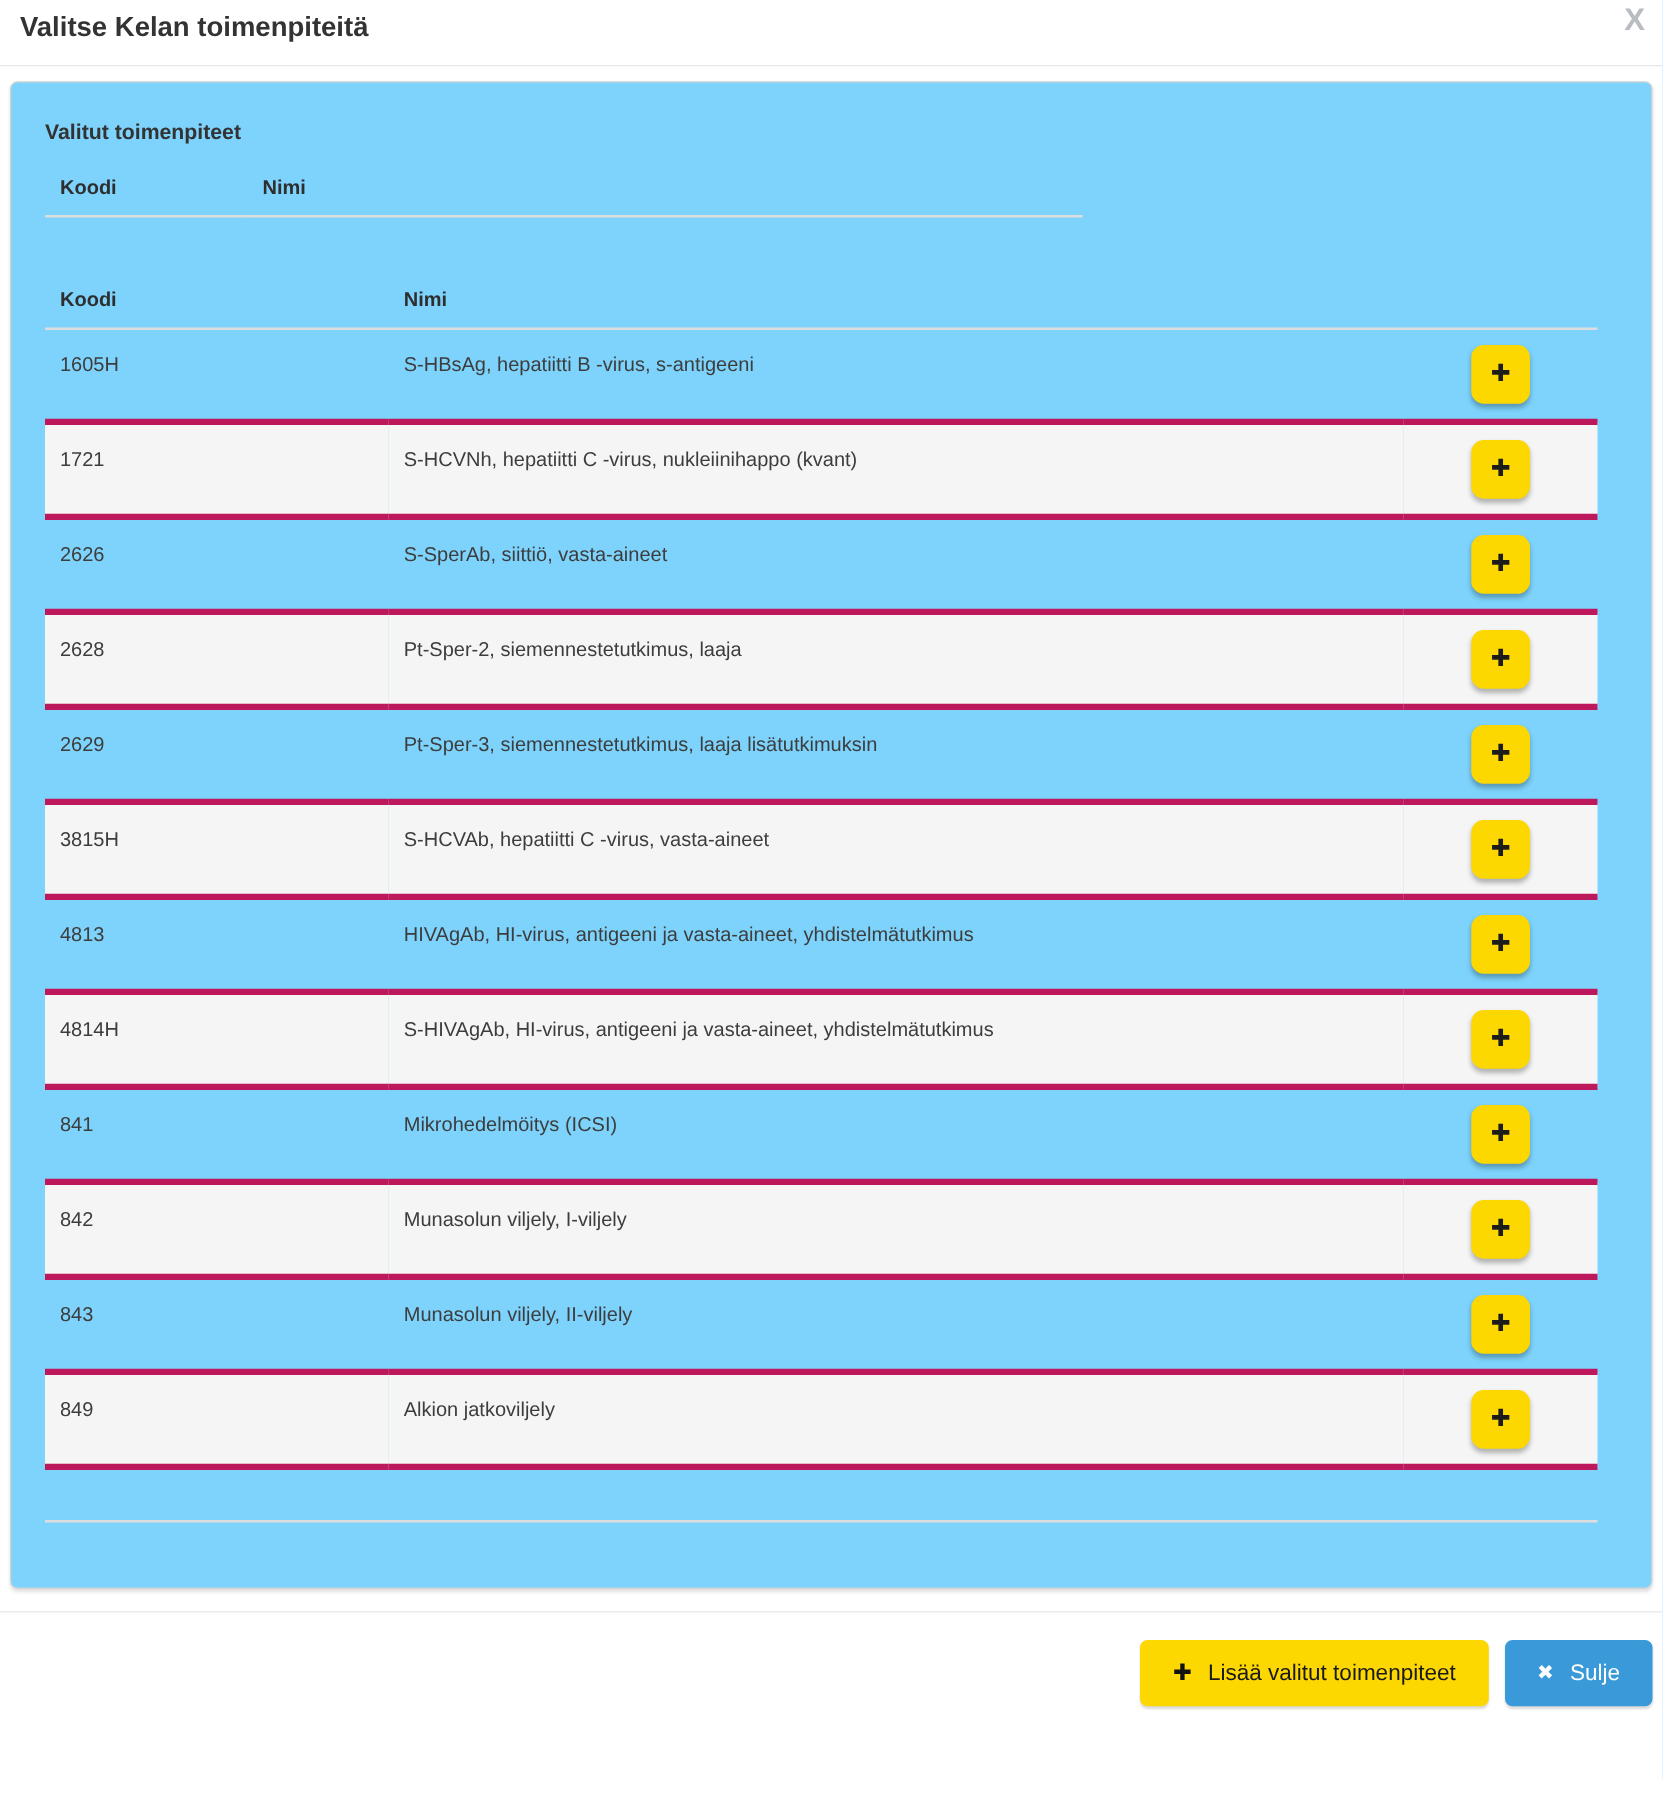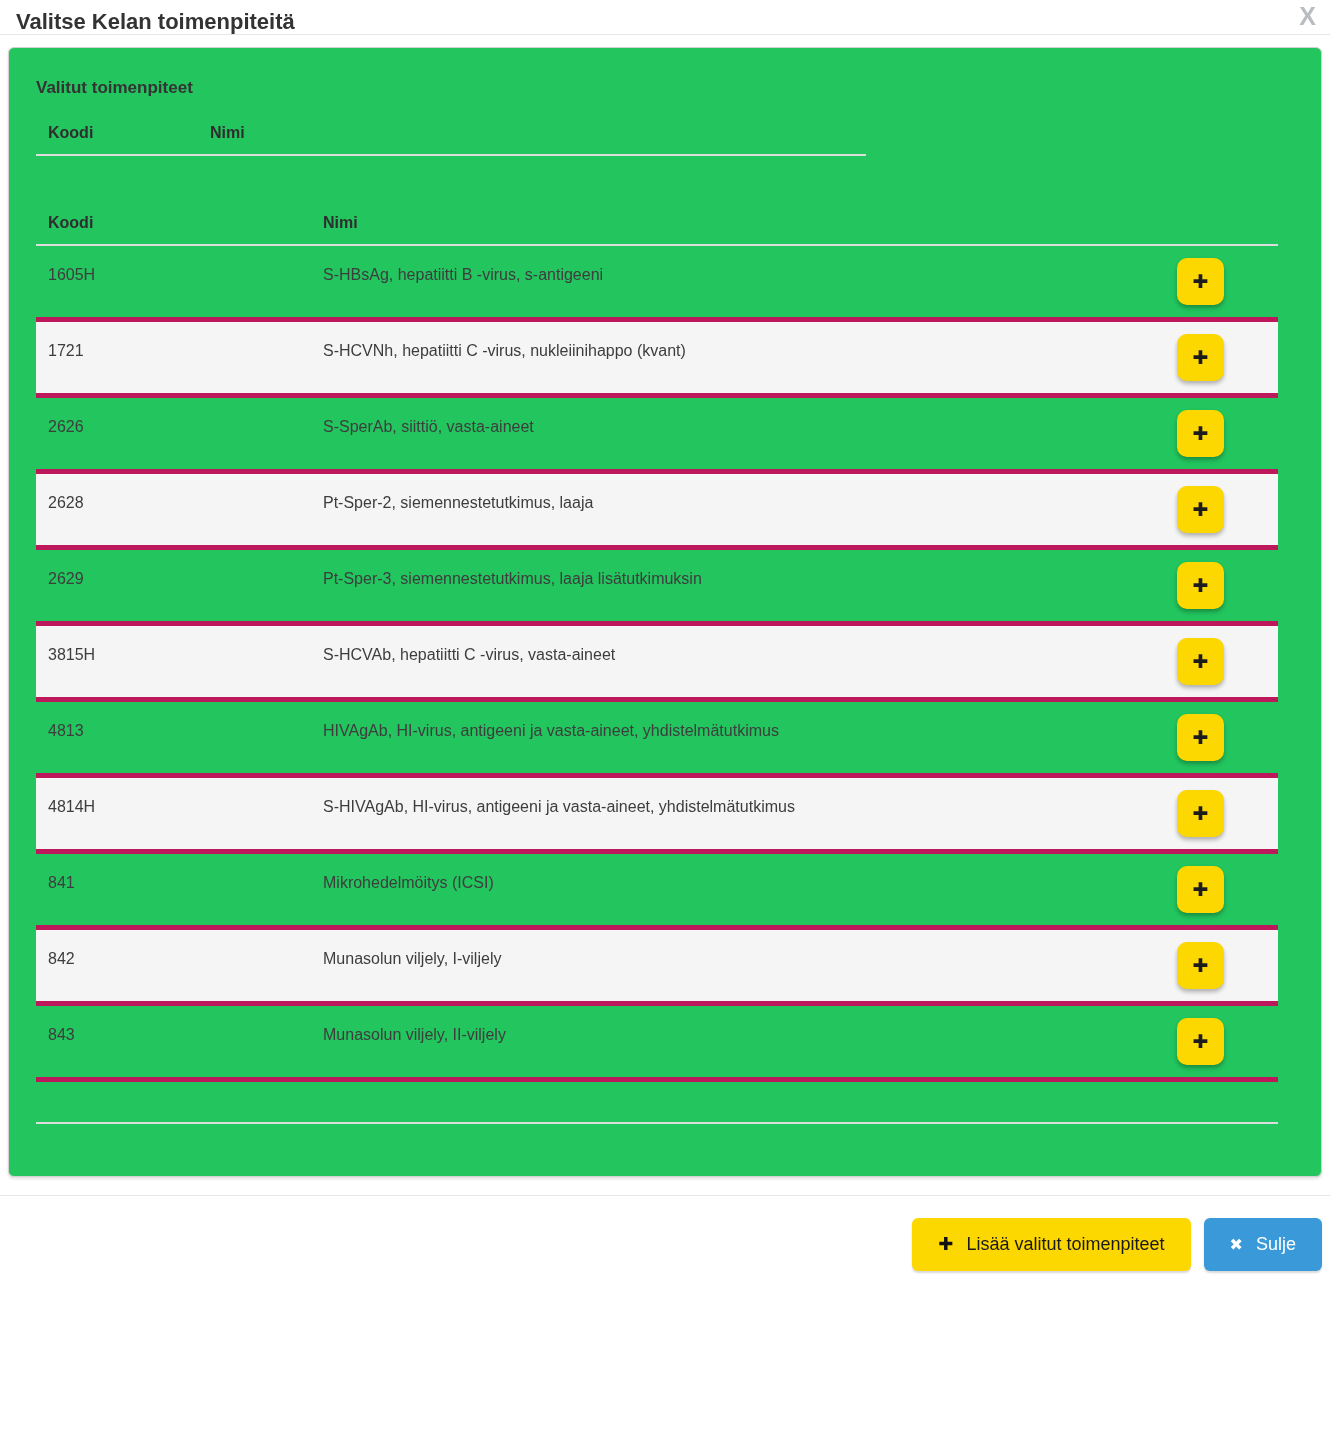--- a/index.html
+++ b/index.html
@@ -7,21 +7,21 @@
     width: 1330px; height: 1452px;
     background: #ffffff;
     font-family: "Liberation Sans", "DejaVu Sans", sans-serif;
     color: #333333;
     overflow: hidden;
   }
 
   
   .modal-header {
     position: relative;
-    height: 35px;
+    height: 53px;
     padding: 8px 16px 0 16px;
     border-bottom: 1px solid #e7e7e7;
   }
   .modal-title {
     font-size: 22px;
     font-weight: bold;
     color: #333333;
     line-height: 28px;
   }
   .close-x {
@@ -35,21 +35,21 @@
     line-height: 28px;
   }
 
   
   .panel {
     margin: 12px 8px 0 8px;
     border: 1px solid #d2d2d2;
     border-radius: 6px;
     box-shadow: 0 2px 3px rgba(0,0,0,0.12);
     padding: 30px 27px 52px 27px;
-    background: #22c55e;
+    background: #7dd3fc;
   }
   .selected-heading {
     font-size: 17px;
     font-weight: bold;
     color: #333333;
     margin-bottom: 26px;
   }
 
   table { border-collapse: collapse; }
 
@@ -284,20 +284,29 @@
   <tr>
     <td class="code-cell">843</td>
     <td class="name-cell">Munasolun viljely, II-viljely</td>
     <td class="action-cell">
       <button class="add-btn">
         <span class="plus">✚</span>
       </button>
     </td>
   </tr>
 
+  <tr>
+    <td class="code-cell">849</td>
+    <td class="name-cell">Alkion jatkoviljely</td>
+    <td class="action-cell">
+      <button class="add-btn">
+        <span class="plus">✚</span>
+      </button>
+    </td>
+  </tr>
 </tbody>
       <tfoot>
         <tr class="empty-row">
             <td colspan="3"></td>
           </tr>
       </tfoot>
     </table>
   </section>
 
   <footer class="modal-footer">

